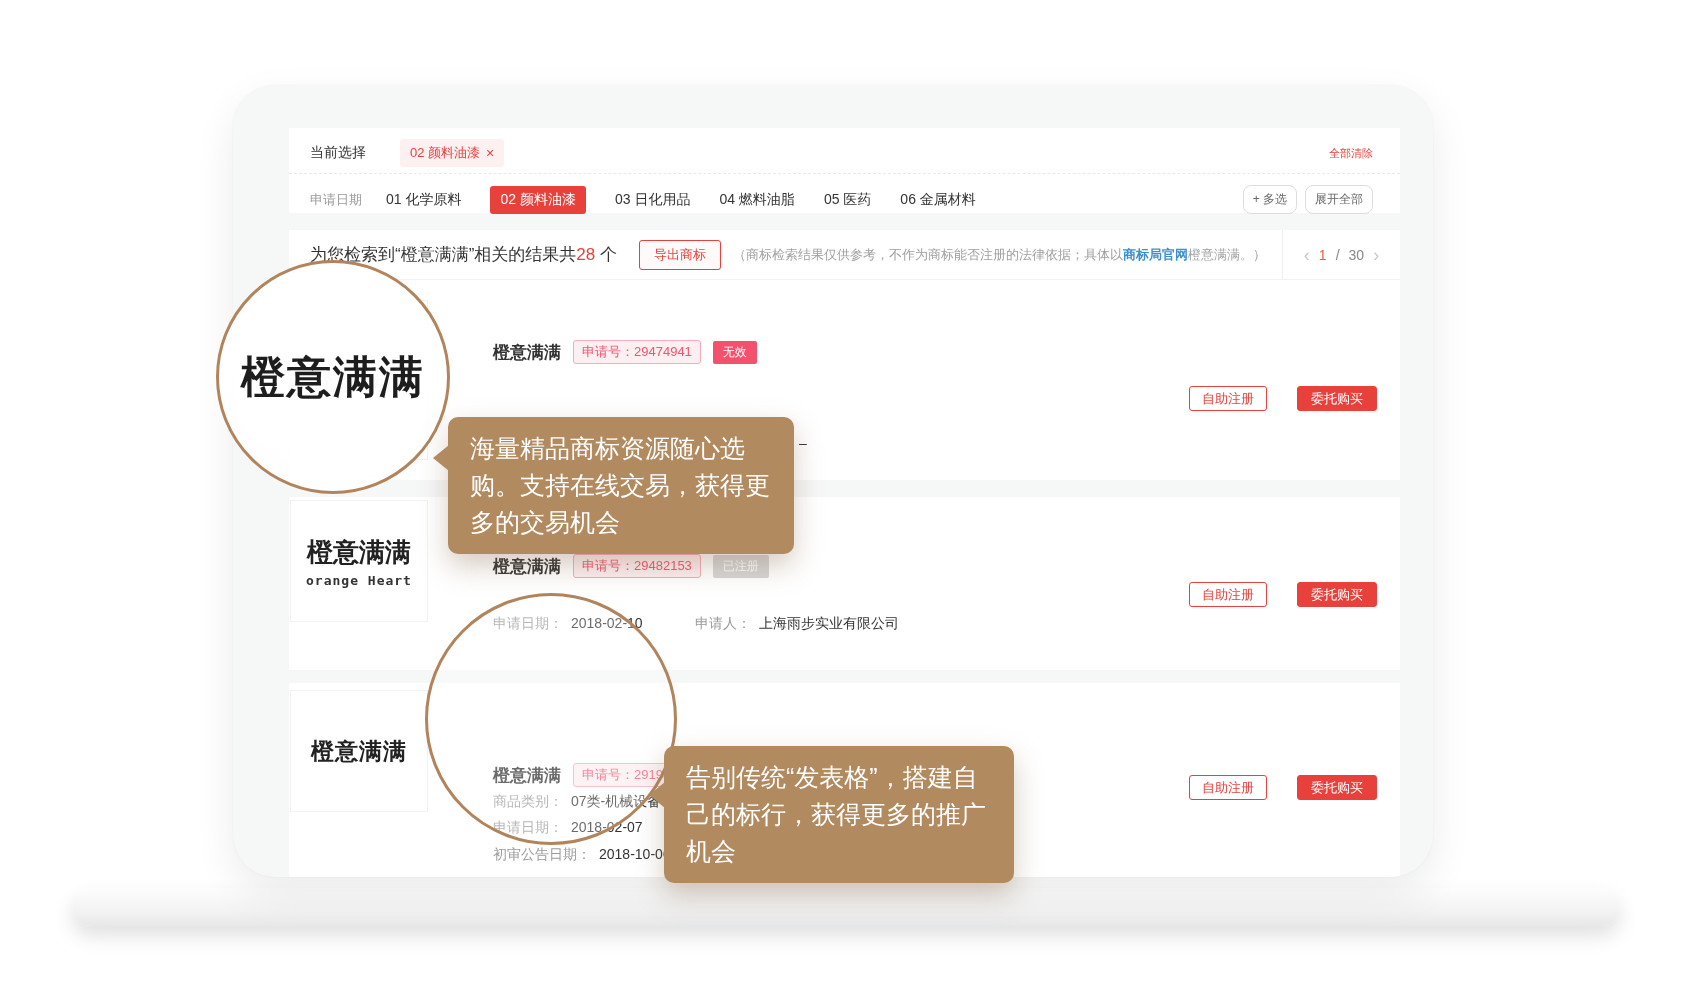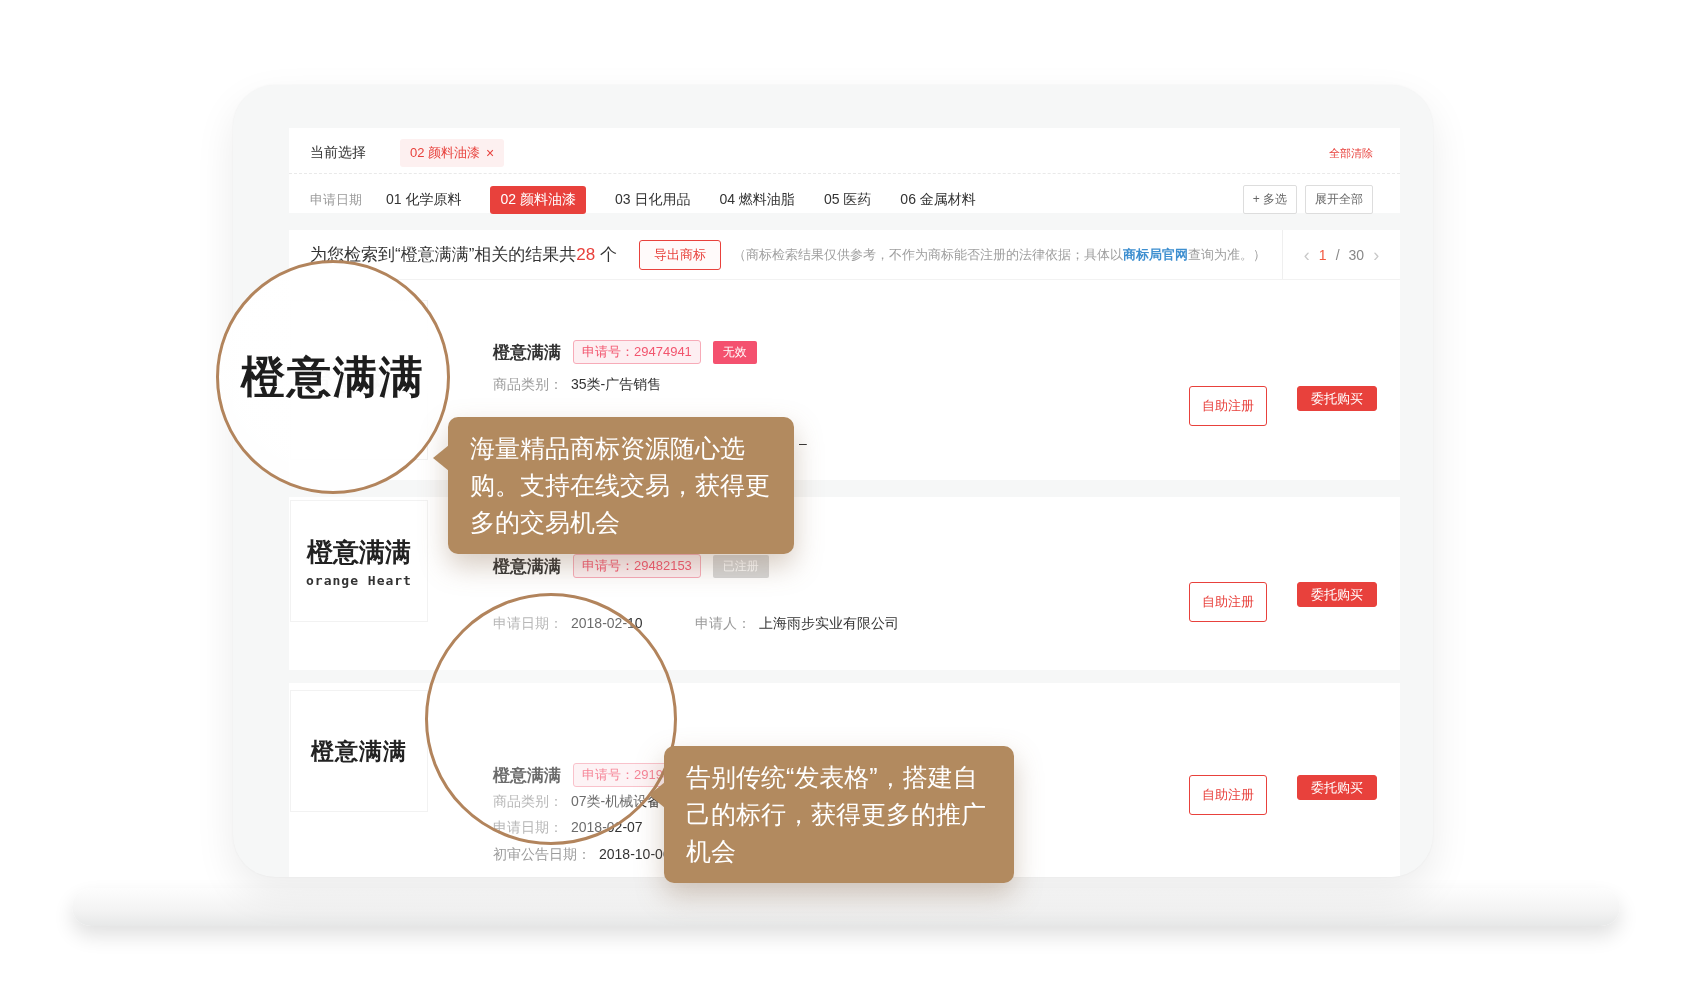--- a/index.html
+++ b/index.html
@@ -28,21 +28,21 @@
   .chip-selected { margin-left:34px; background:#fdf0f0; color:#e8413c; font-size:13px;
     padding:5px 10px; border-radius:3px; display:inline-flex; align-items:center; gap:6px; cursor:pointer; }
   .chip-x { font-size:14px; line-height:1; cursor:pointer; }
   .clear-all { color:#e8413c; font-size:11px; text-decoration:none; cursor:pointer; }
   .dash-divider { margin:8px 0 0 0; border-top:1px dashed #e9e9e9; }
   .row-cats { padding-top:11px; }
   .cat-label { color:#9b9b9b; font-size:13px; margin-right:24px; }
   .cat-item { font-size:14px; color:#333; margin-right:29px; cursor:pointer; white-space:nowrap; }
   .cat-item.selected { background:#e8413c; color:#fff; padding:5px 10px; border-radius:3px; }
   .ghost-btn { background:#fff; border:1px solid #ddd; color:#666; font-size:12px;
-    padding:5px 9px; border-radius:2px; margin-left:8px; cursor:pointer; white-space:nowrap;
+    padding:5px 9px; border-radius:8px; margin-left:8px; cursor:pointer; white-space:nowrap;
     font-family:inherit; }
 
   
   .results { position:absolute; left:56px; top:145px; width:1111px; height:647px; display:flex; flex-direction:column; }
   .res-header { background:#fff; height:50px; display:flex; align-items:center;
     padding-left:21px; border-bottom:1px solid #f2f2f2; }
   .summary { font-size:17px; color:#333; white-space:nowrap; }
   .export-btn { margin-left:22px; background:#fffafa; border:1px solid #e8413c; color:#e8413c;
     font-size:13px; padding:5px 14px; border-radius:3px; cursor:pointer; white-space:nowrap; font-family:inherit; }
   .disclaimer { margin-left:12px; font-size:13px; color:#9f9f9f; white-space:nowrap; }
@@ -90,21 +90,21 @@
   .lab { color:#9b9b9b; }
   .val { color:#333; margin-left:8px; }
   .col2 { position:absolute; left:202px; }
   .col2b { position:absolute; left:200px; }
 
   .row-buttons { position:absolute; left:900px; display:flex; gap:18px; }
   .row-1 .row-buttons { top:106px; }
   .row-2 .row-buttons { top:85px; }
   .row-3 .row-buttons { top:92px; }
   .btn-outline { background:#fff; border:1px solid #e8413c; color:#e8413c; font-size:13px;
-    height:40px; padding:0 12px; border-radius:3px; cursor:pointer; font-family:inherit; white-space:nowrap; }
+    height:25px; padding:0 12px; border-radius:3px; cursor:pointer; font-family:inherit; white-space:nowrap; }
   .btn-solid { background:#e8413c; border:1px solid #e8413c; color:#fff; font-size:13px;
     height:25px; padding:0 13px; border-radius:3px; cursor:pointer; font-family:inherit; white-space:nowrap;margin-left:12px; }
 
   
   .mag-circle { position:absolute; border:3px solid #b2845c; border-radius:50%; z-index:5; }
   .circle-1 { left:216px; top:260px; width:234px; height:234px;
     background:radial-gradient(circle at 50% 42%, rgba(255,255,255,0.98) 52%, rgba(255,255,255,0.82) 100%);
     display:flex; align-items:center; justify-content:center; }
   .circle-1 .mag-text { font-size:44px; font-weight:bold; color:#1d1d1d; letter-spacing:2px; white-space:nowrap; }
   .circle-2 { left:425px; top:593px; width:252px; height:252px; background:rgba(255,255,255,0.28); }
@@ -152,41 +152,40 @@
         <button class="ghost-btn">+ 多选</button>
         <button class="ghost-btn">展开全部</button>
       </div>
     </div>
 
     <div class="results">
 
       <div class="res-header">
         <div class="summary"><span>为您检索到“橙意满满”相关的结果共</span><span class="red">28</span><span> 个</span></div>
         <button class="export-btn">导出商标</button>
-        <div class="disclaimer"><span>（商标检索结果仅供参考，不作为商标能否注册的法律依据；具体以</span><a class="gov-link">商标局官网</a><span>查询为准。）</span></div>
+        <div class="disclaimer"><span>（商标检索结果仅供参考，不作为商标能否注册的法律依据；具体以</span><a class="gov-link">商标局官网</a><span>橙意满满。）</span></div>
         <span class="spacer"></span>
         <div class="pagination">
           <span class="pg-prev">‹</span>
           <span class="pg-cur">1</span>
           <span class="pg-sep">/</span>
           <span class="pg-total">30</span>
           <span class="pg-next">›</span>
         </div>
       </div>
 
       <div class="res-row row-1">
         <div class="tm-box">
           <div class="tm-main">橙意满满</div>
         </div>
         <div class="title-line">
           <span class="r-title">橙意满满</span>
           <span class="app-tag"><span>申请号：</span><span>29474941</span></span>
           <span class="status invalid">无效</span>
         </div>
-        <div class="f-line l-cat"><span class="lab">商品类别：</span><span class="val">35类-广告销售</span></div>
         <div class="f-line l-ann">
           <span class="lab">初审公告日期：</span><span class="val">–</span>
           <span class="col2b"><span class="lab">注册公告日期：</span><span class="val">–</span></span>
         </div>
         <div class="row-buttons">
           <button class="btn-outline">自助注册</button>
           <button class="btn-solid">委托购买</button>
         </div>
       </div>
 

